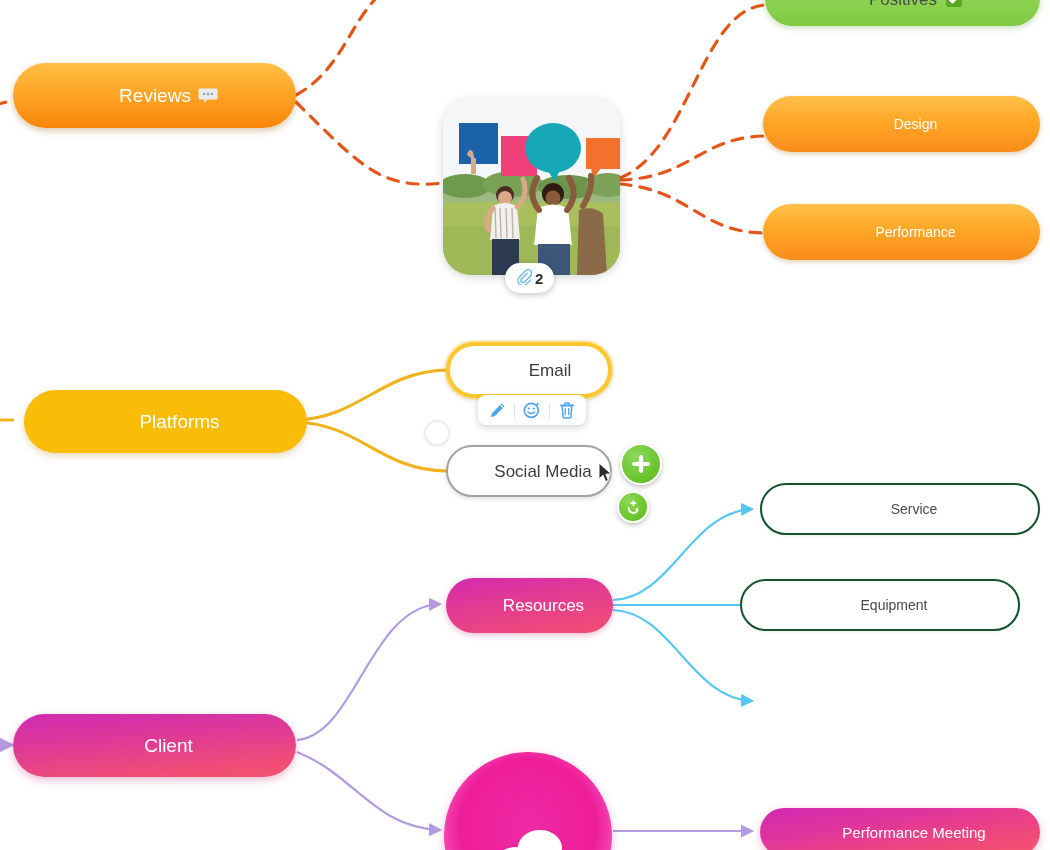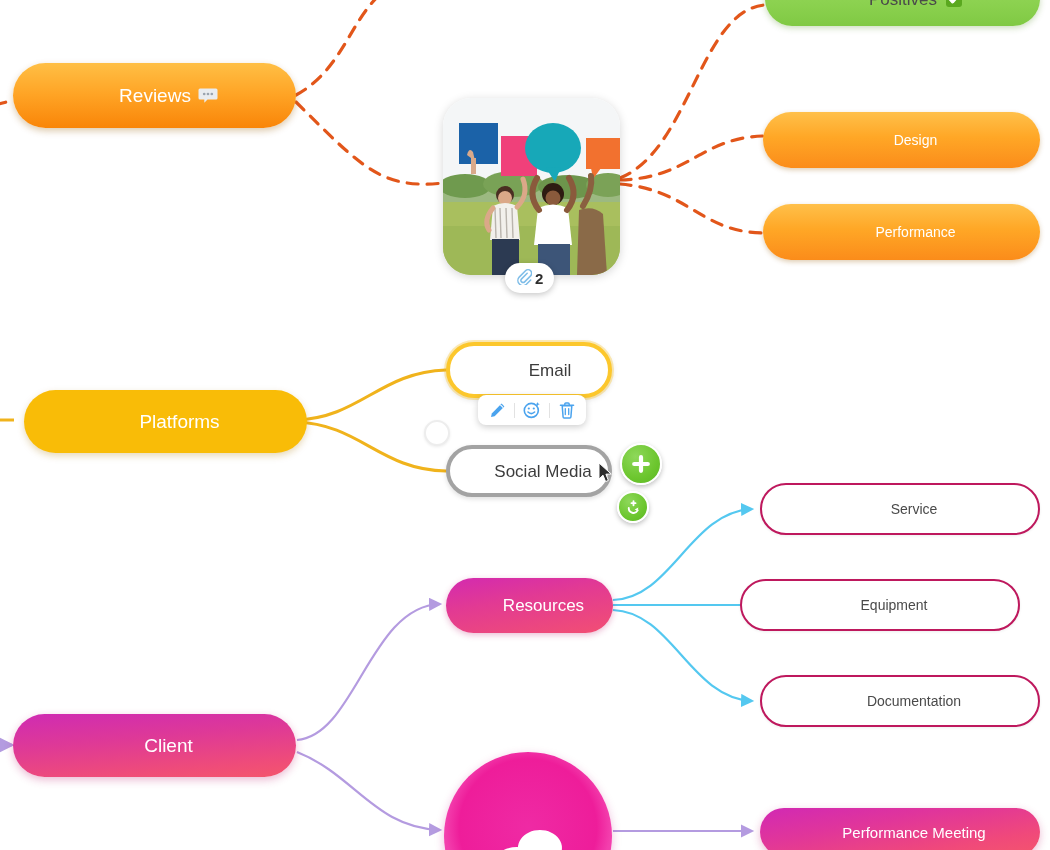--- a/index.html
+++ b/index.html
@@ -76,27 +76,27 @@
   }
   .n-magenta {
     background: linear-gradient(175deg, #cf2bb3 0%, #de3997 40%, #ef4c79 80%, #f4566c 100%);
     box-shadow: 0 3px 8px rgba(190,30,110,.30);
     color: #ffffff;
   }
 
   
   .n-blueline {
     background: #ffffff;
-    border: 2px solid #be185d;
+    border: 2px solid #14532d;
     color: #4a4a4a;
     box-shadow: 0 1px 3px rgba(0,0,0,.07);
   }
   .n-white {
     background: #ffffff;
-    border: 4px solid #a3a3a3;
+    border: 2px solid #a3a3a3;
     color: #3c3c3c;
     box-shadow: 0 2px 5px rgba(0,0,0,.13);
   }
   .n-white.selected {
     border: 4px solid #fcc72c;
     box-shadow: 0 0 0 2px rgba(252,199,44,.35), 0 2px 6px rgba(0,0,0,.13);
   }
 
   
   .img-node {
@@ -243,21 +243,21 @@
         <path d="M2 1.5 h16 a1.5 1.5 0 0 1 1.5 1.5 v8 a1.5 1.5 0 0 1 -1.5 1.5
                  h-8.5 l-3.2 3.2 v-3.2 h-4.3 a1.5 1.5 0 0 1 -1.5 -1.5
                  v-8 a1.5 1.5 0 0 1 1.5 -1.5 z" fill="#e9ecef"></path>
         <circle cx="6.2" cy="7" r="1.35" fill="#9aa3ad"></circle>
         <circle cx="10" cy="7" r="1.35" fill="#9aa3ad"></circle>
         <circle cx="13.8" cy="7" r="1.35" fill="#9aa3ad"></circle>
       </svg>
     </span>
   </div>
 
-  <div class="node n-orange" style="left:763px; top:112px; width:277px; height:56px; font-size:14px;text-align:center;">
+  <div class="node n-orange" style="left:763px; top:96px; width:277px; height:56px; font-size:14px;text-align:center;">
     <span class="label">Design</span>
   </div>
 
   <div class="node n-orange" style="left:763px; top:204px; width:277px; height:56px; font-size:14px;">
     <span class="label">Performance</span>
   </div>
 
   <div class="img-node" style="left:443px; top:98px; width:177px; height:177px;">
     <svg class="img-photo" viewBox="0 0 177 177" preserveAspectRatio="xMidYMid slice">
 
@@ -380,23 +380,20 @@
   </div>
 
   <div class="node n-blueline" style="left:760px; top:483px; width:280px; height:52px; font-size:14px;">
     <span class="label">Service</span>
   </div>
 
   <div class="node n-blueline" style="left:740px; top:579px; width:280px; height:52px; font-size:14px;">
     <span class="label">Equipment</span>
   </div>
 
-  <div class="node n-blueline" style="left:760px; top:675px; width:280px; height:52px; font-size:14px;">
-    <span class="label">Documentation</span>
-  </div>
 
   <div class="node n-magenta" style="left:13px; top:714px; width:283px; height:63px; font-size:19px;">
     <span class="label">Client</span>
   </div>
 
   <div style="position:absolute; left:444px; top:752px; width:168px; height:168px;
               border-radius:50%;
               background: radial-gradient(circle at 50% 45%, #ef2aa4 0%, #ee1d9a 55%, #f33fad 66%, #f45ab6 100%);
               box-shadow: 0 3px 10px rgba(190,20,130,.28);
               display:flex; align-items:center; justify-content:center;">

